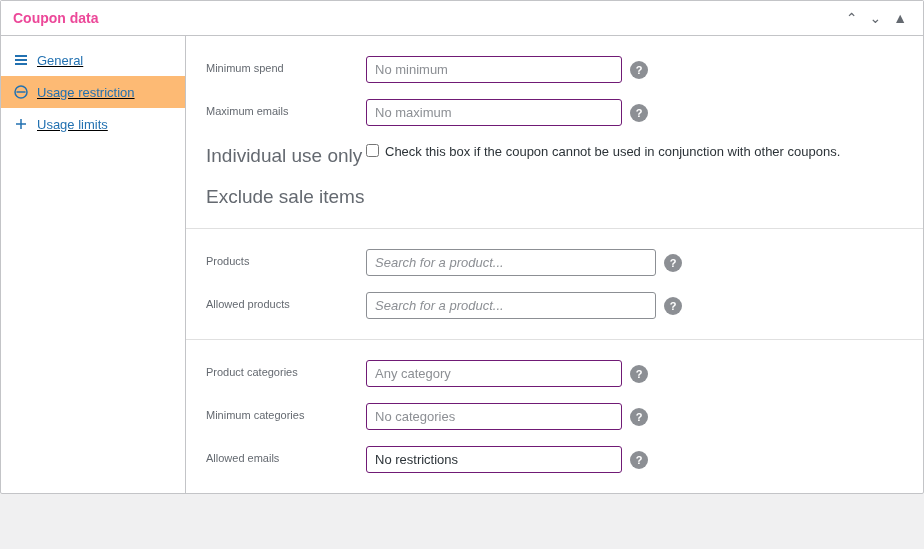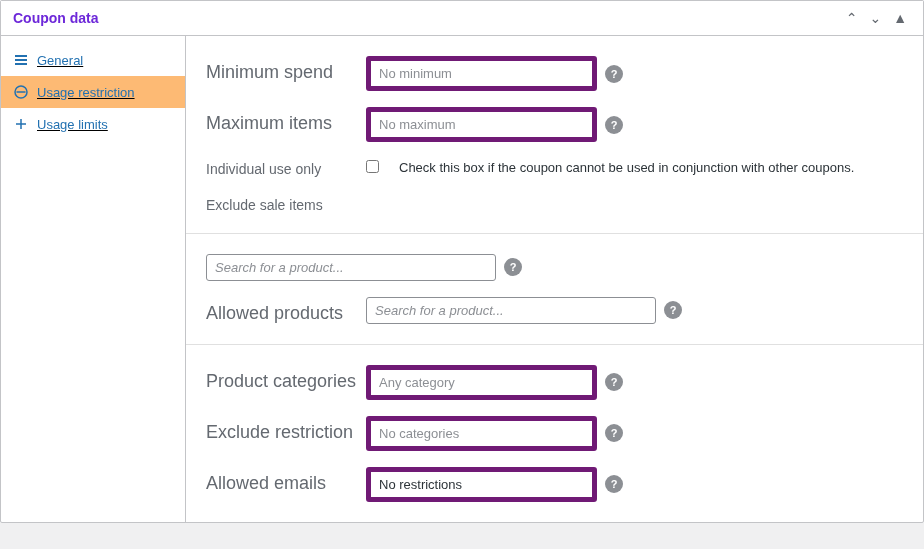--- a/index.html
+++ b/index.html
@@ -17,21 +17,21 @@
       align-items: center;
       justify-content: space-between;
       padding: 8px 12px;
       background: #fff;
       border-bottom: 1px solid #c3c4c7;
     }
 
     .panel-title {
       font-size: 14px;
       font-weight: 600;
-      color: #6d28d9;
+      color: #ec4899;
     }
 
     .panel-controls {
       display: flex;
       gap: 4px;
     }
 
     .panel-control-btn {
       background: none;
       border: none;
@@ -98,35 +98,35 @@
     .form-row {
       display: flex;
       align-items: flex-start;
       padding: 8px 0;
     }
 
     .form-label {
       width: 160px;
       flex-shrink: 0;
       color: #646970;
-      font-size: 18px;
+      font-size: 11px;
       padding-top: 6px;
     }
 
     .form-field {
       flex: 1;
       display: flex;
       align-items: center;
       gap: 8px;
     }
 
     .form-input {
-      width: 231px;
+      width: 256px;
       padding: 5px 8px;
-      border: 5px solid #701a75;
+      border: 1px solid #701a75;
       border-radius: 3px;
       font-size: 13px;
       color: #2c3338;
       background: #fff;
     }
 
     .form-input::placeholder {
       color: #8c8f94;
     }
 
@@ -148,29 +148,29 @@
     .checkbox-row {
       display: flex;
       align-items: flex-start;
       padding: 8px 0;
     }
 
     .checkbox-label {
       width: 160px;
       flex-shrink: 0;
       color: #646970;
-      font-size: 14px;
+      font-size: 19px;
       padding-top: 3px;
     }
 
     .checkbox-field {
       flex: 1;
       display: flex;
       align-items: flex-start;
-      gap: 20px;
+      gap: 6px;
     }
 
     .checkbox-field input[type="checkbox"] {
       margin-top: 2px;
       flex-shrink: 0;
     }
 
     .checkbox-text {
       color: #2c3338;
       font-size: 13px;
@@ -248,21 +248,21 @@
 
         <div class="form-row">
           <div class="form-label">Minimum spend</div>
           <div class="form-field">
             <input type="text" class="form-input" placeholder="No minimum" style="">
             <div class="help-icon">?</div>
           </div>
         </div>
 
         <div class="form-row">
-          <div class="form-label">Maximum items</div>
+          <div class="form-label">Maximum emails</div>
           <div class="form-field">
             <input type="text" class="form-input" placeholder="No maximum" style="">
             <div class="help-icon">?</div>
           </div>
         </div>
 
         <div class="checkbox-row">
           <div class="checkbox-label">Individual use only</div>
           <div class="checkbox-field">
             <input type="checkbox" style="">
@@ -271,20 +271,21 @@
         </div>
 
         <div class="checkbox-row">
           <div class="checkbox-label">Exclude sale items</div>
         </div>
       </div>
 
       <div class="form-section">
 
         <div class="form-row">
+          <div class="form-label">Products</div>
           <div class="form-field">
             <input type="text" class="search-input" placeholder="Search for a product..." style="">
             <div class="help-icon">?</div>
           </div>
         </div>
 
         <div class="form-row">
           <div class="form-label">Allowed products</div>
           <div class="form-field">
             <input type="text" class="search-input" placeholder="Search for a product..." style="">
@@ -297,21 +298,21 @@
 
         <div class="form-row">
           <div class="form-label">Product categories</div>
           <div class="form-field">
             <input type="text" class="form-input" placeholder="Any category" style="">
             <div class="help-icon">?</div>
           </div>
         </div>
 
         <div class="form-row">
-          <div class="form-label">Exclude restriction</div>
+          <div class="form-label">Minimum categories</div>
           <div class="form-field">
             <input type="text" class="form-input" placeholder="No categories" style="">
             <div class="help-icon">?</div>
           </div>
         </div>
 
         <div class="form-row">
           <div class="form-label">Allowed emails</div>
           <div class="form-field">
             <input type="text" class="form-input" placeholder="No restrictions" value="No restrictions" style="">

